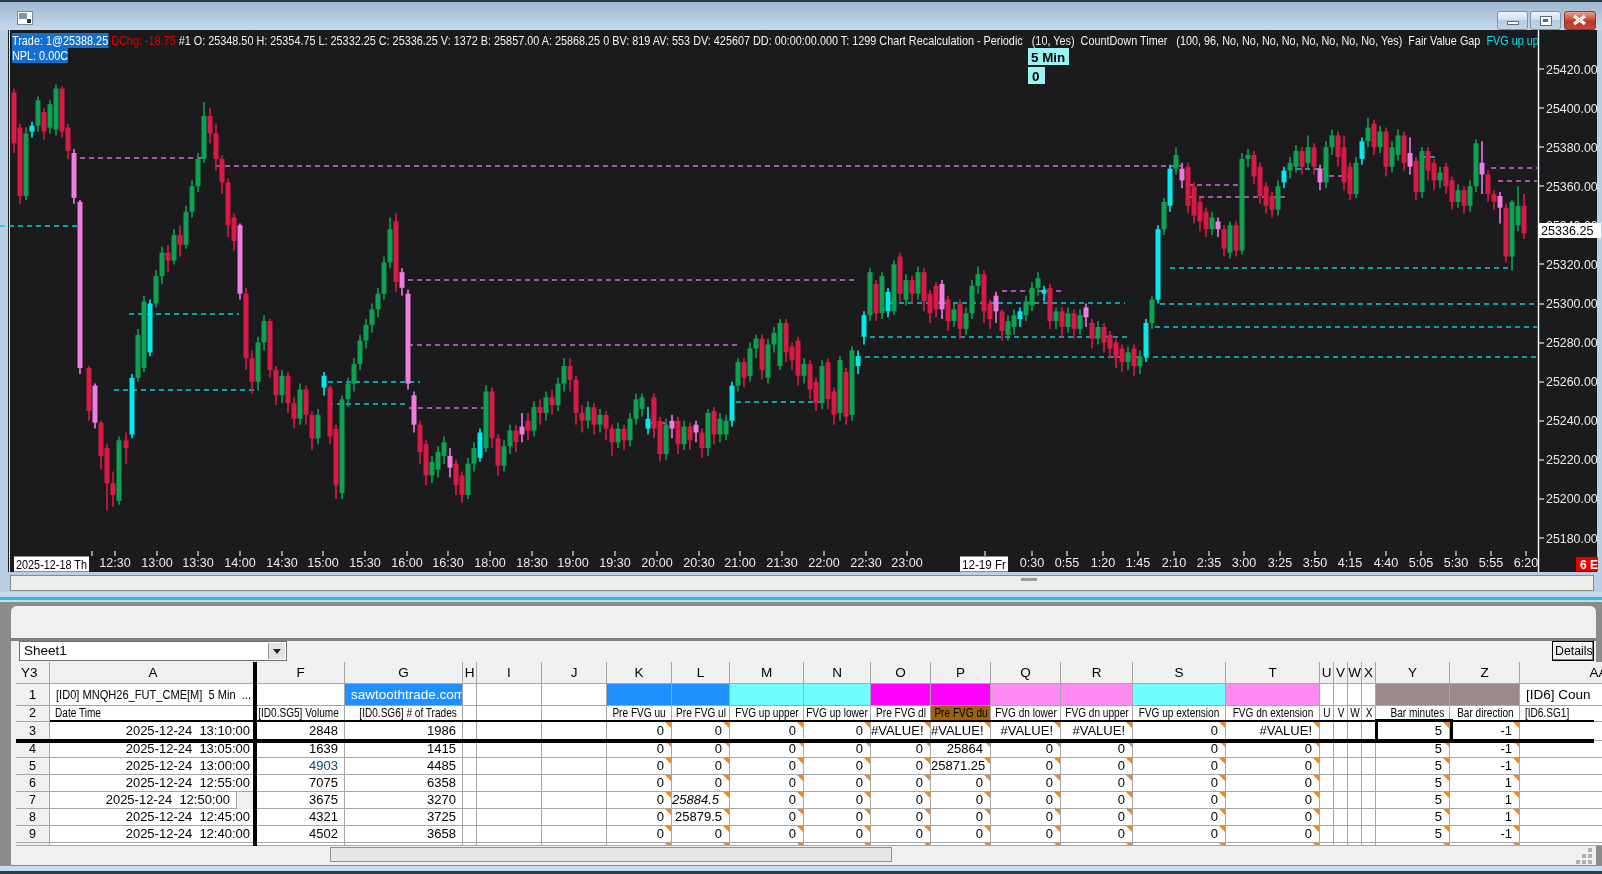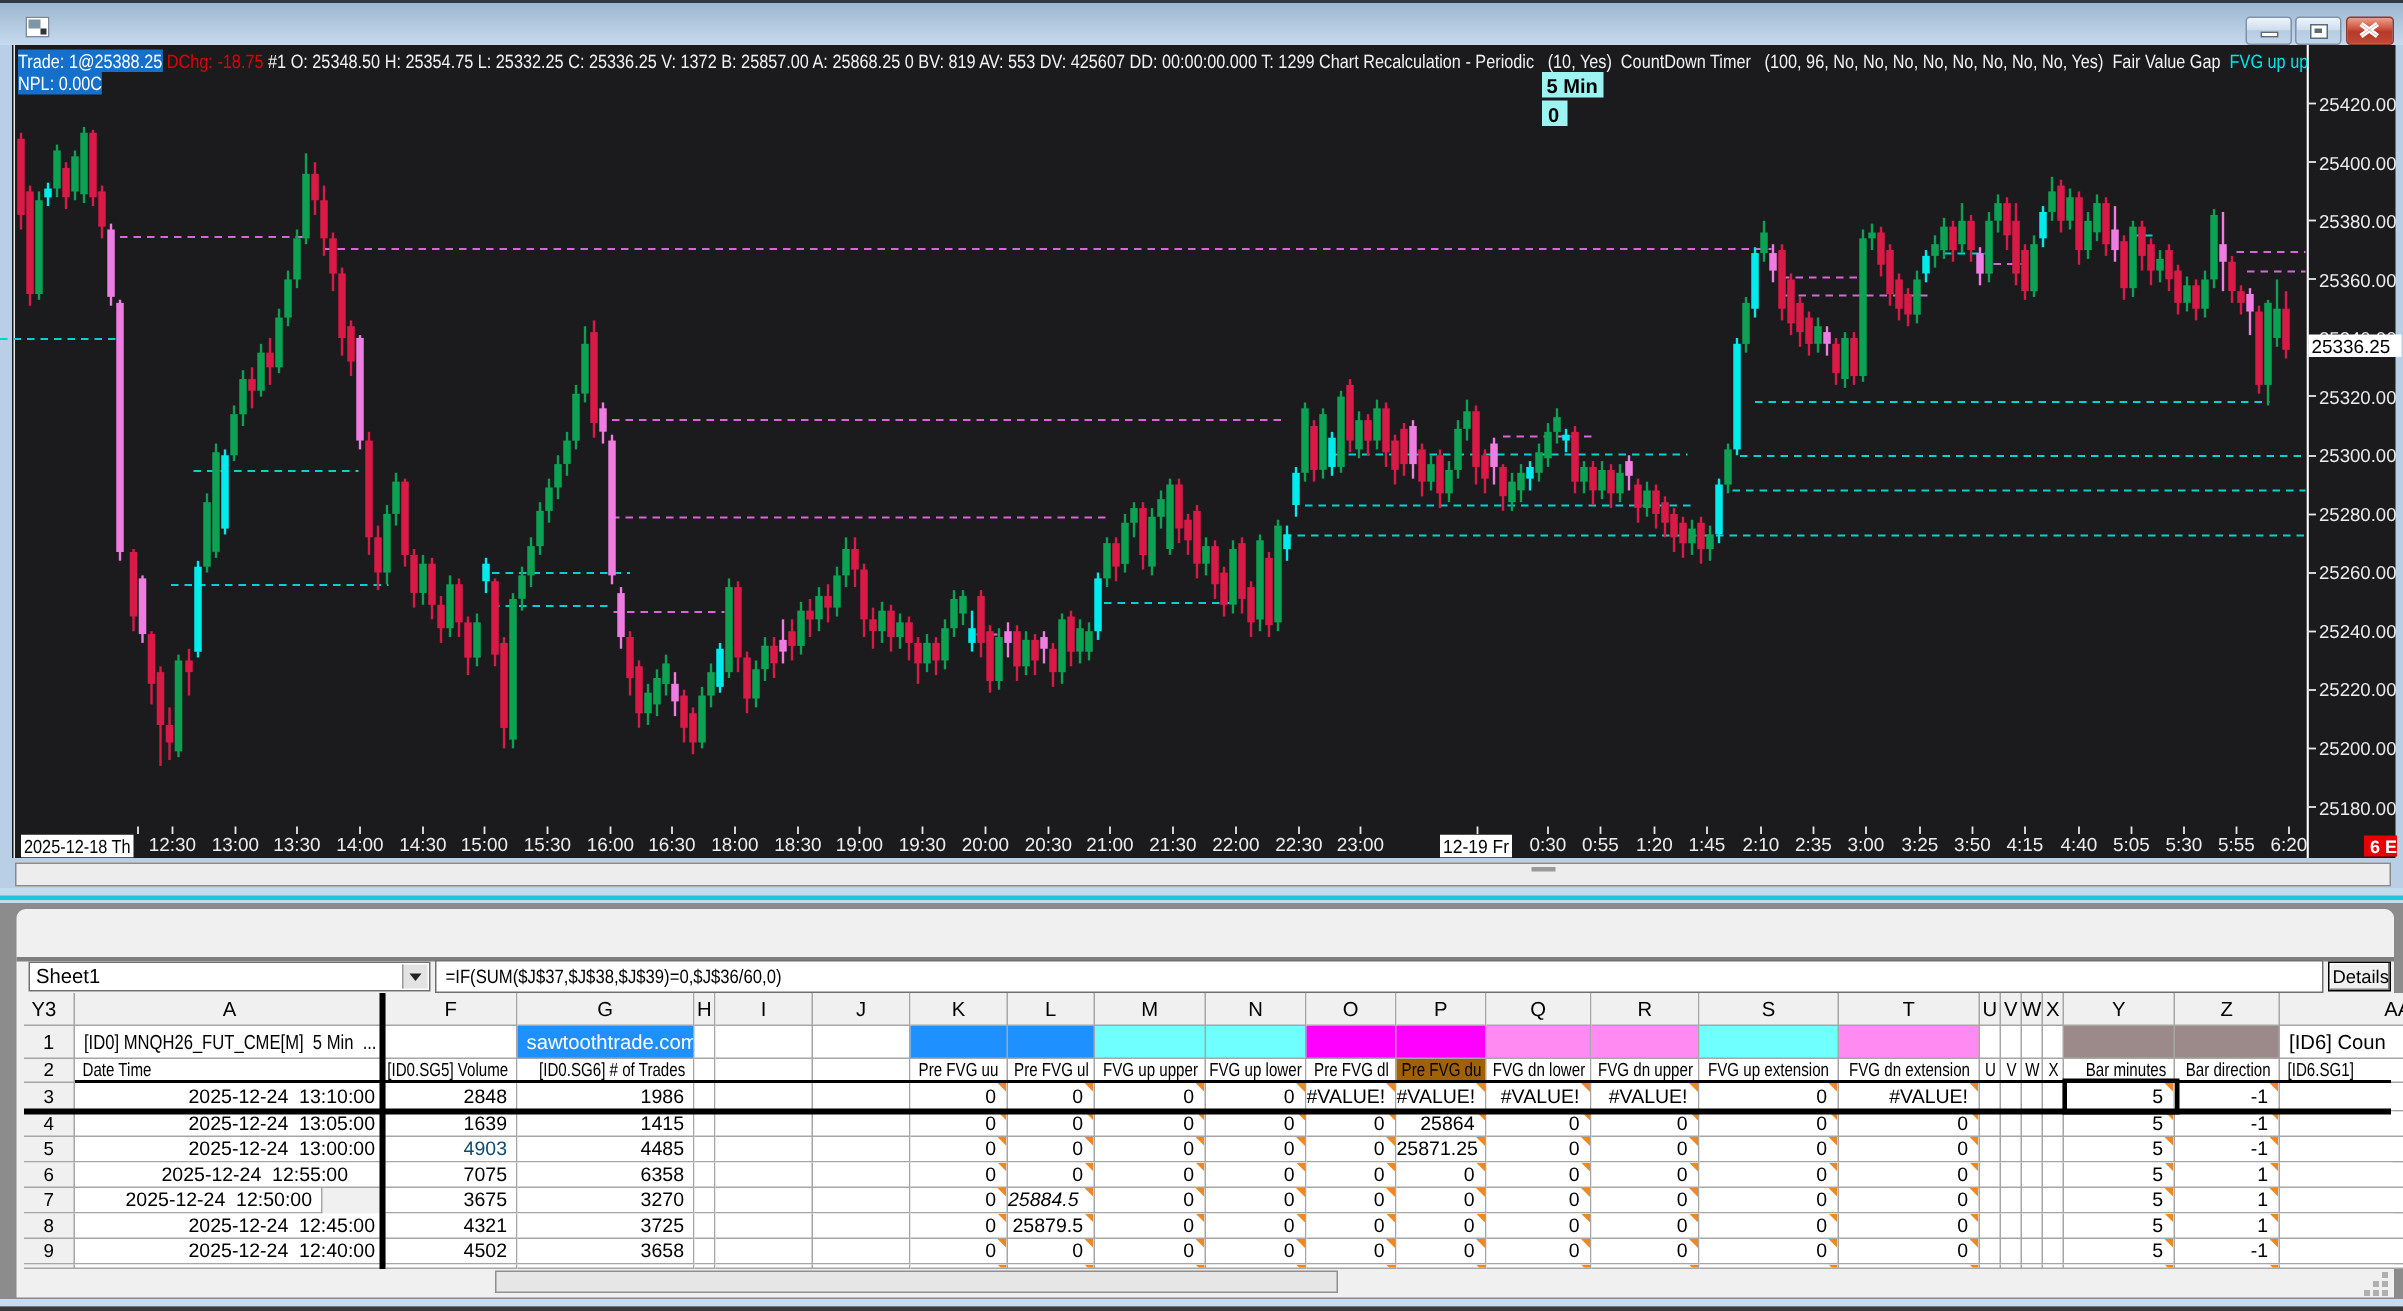--- a/index.html
+++ b/index.html
@@ -698,23 +698,20 @@
   </div>
 </div>
 <div class="abs" style="left:0;top:602px;width:1602px;height:272px;pointer-events:none">
 
   <div class="abs" style="left:19px;top:39px;width:268px;height:20px;background:#fff;border:1px solid #707070">
     <div style="position:absolute;left:4px;top:1px;font-size:13.5px">Sheet1</div>
     <div style="position:absolute;right:1px;top:1px;width:17px;height:16px;background:#e3e3e3;border-left:1px solid #999">
       <div style="position:absolute;left:4px;top:6px;width:0;height:0;border-left:4.5px solid transparent;border-right:4.5px solid transparent;border-top:5.5px solid #222"></div>
     </div>
   </div>
-  <div class="abs" style="left:290px;top:38px;width:1259px;height:22px;background:#fff;border:1px solid #707070">
-    <div style="position:absolute;left:6px;top:2px;font-size:12.8px;transform:scaleX(0.87);transform-origin:0 0;white-space:nowrap">=IF(SUM($J$37,$J$38,$J$39)=0,$J$36/60,0)</div>
-  </div>
   <div class="abs" style="left:1552px;top:39px;width:42px;height:20px;background:#f0f0f0;border:1px solid #000;box-shadow:inset -1px -1px 0 #808080,inset 1px 1px 0 #fff">
     <div style="position:absolute;left:2px;top:1.5px;font-size:12.3px">Details</div>
   </div>
 </div>
 
 <div class="abs" style="left:0;top:0;width:1602px;height:874px;overflow:hidden;pointer-events:none">
 <div class="abs" style="left:0;top:0;width:1602px;height:846px">
 <div class="cl" style="left:16px;top:662px;width:34px;height:22px;background:#f0f0f0;line-height:21px;text-align:left;padding-left:5px;color:#000;font-size:13.5px;">Y3</div>
 <div class="cl" style="left:50px;top:662px;width:207px;height:22px;background:#f0f0f0;line-height:21px;text-align:center;color:#000;font-size:13.5px;">A</div>
 <div class="cl" style="left:257px;top:662px;width:88px;height:22px;background:#f0f0f0;line-height:21px;text-align:center;color:#000;font-size:13.5px;">F</div>
@@ -895,21 +892,21 @@
 <div class="cl" style="left:1133px;top:758px;width:93px;height:17px;background:#ffffff;line-height:16px;text-align:right;padding-right:7px;color:#000;font-size:13px;">0<i class="tri"></i></div>
 <div class="cl" style="left:1226px;top:758px;width:94px;height:17px;background:#ffffff;line-height:16px;text-align:right;padding-right:7px;color:#000;font-size:13px;">0<i class="tri"></i></div>
 <div class="cl" style="left:1320px;top:758px;width:14px;height:17px;background:#ffffff;line-height:16px;text-align:right;padding-right:7px;color:#000;font-size:13px;"></div>
 <div class="cl" style="left:1334px;top:758px;width:14px;height:17px;background:#ffffff;line-height:16px;text-align:right;padding-right:7px;color:#000;font-size:13px;"></div>
 <div class="cl" style="left:1348px;top:758px;width:14px;height:17px;background:#ffffff;line-height:16px;text-align:right;padding-right:7px;color:#000;font-size:13px;"></div>
 <div class="cl" style="left:1362px;top:758px;width:14px;height:17px;background:#ffffff;line-height:16px;text-align:right;padding-right:7px;color:#000;font-size:13px;"></div>
 <div class="cl" style="left:1376px;top:758px;width:74px;height:17px;background:#ffffff;line-height:16px;text-align:right;padding-right:7px;color:#000;font-size:13px;">5<i class="tri"></i></div>
 <div class="cl" style="left:1450px;top:758px;width:70px;height:17px;background:#ffffff;line-height:16px;text-align:right;padding-right:7px;color:#000;font-size:13px;">-1<i class="tri"></i></div>
 <div class="cl" style="left:1520px;top:758px;width:158px;height:17px;background:#ffffff;line-height:16px;text-align:right;padding-right:7px;color:#000;font-size:13px;"></div>
 <div class="cl" style="left:16px;top:775px;width:34px;height:17px;background:#f0f0f0;line-height:16px;text-align:center;color:#000;font-size:12.5px;">6</div>
-<div class="cl" style="left:50px;top:775px;width:207px;height:17px;background:#ffffff;line-height:16px;text-align:right;padding-right:24px;color:#000;font-size:13px;">2025-12-24&nbsp; 12:55:00</div>
+<div class="cl" style="left:50px;top:775px;width:207px;height:17px;background:#ffffff;line-height:16px;text-align:right;padding-right:6px;color:#000;font-size:13px;">2025-12-24&nbsp; 12:55:00</div>
 <div class="cl" style="left:257px;top:775px;width:88px;height:17px;background:#ffffff;line-height:16px;text-align:right;padding-right:6px;color:#000;font-size:13px;">7075</div>
 <div class="cl" style="left:345px;top:775px;width:118px;height:17px;background:#ffffff;line-height:16px;text-align:right;padding-right:6px;color:#000;font-size:13px;">6358</div>
 <div class="cl" style="left:463px;top:775px;width:14px;height:17px;background:#ffffff;line-height:16px;text-align:right;padding-right:7px;color:#000;font-size:13px;"></div>
 <div class="cl" style="left:477px;top:775px;width:65px;height:17px;background:#ffffff;line-height:16px;text-align:right;padding-right:7px;color:#000;font-size:13px;"></div>
 <div class="cl" style="left:542px;top:775px;width:65px;height:17px;background:#ffffff;line-height:16px;text-align:right;padding-right:7px;color:#000;font-size:13px;"></div>
 <div class="cl" style="left:607px;top:775px;width:65px;height:17px;background:#ffffff;line-height:16px;text-align:right;padding-right:7px;color:#000;font-size:13px;">0<i class="tri"></i></div>
 <div class="cl" style="left:672px;top:775px;width:58px;height:17px;background:#ffffff;line-height:16px;text-align:right;padding-right:7px;color:#000;font-size:13px;">0<i class="tri"></i></div>
 <div class="cl" style="left:730px;top:775px;width:74px;height:17px;background:#ffffff;line-height:16px;text-align:right;padding-right:7px;color:#000;font-size:13px;">0<i class="tri"></i></div>
 <div class="cl" style="left:804px;top:775px;width:67px;height:17px;background:#ffffff;line-height:16px;text-align:right;padding-right:7px;color:#000;font-size:13px;">0<i class="tri"></i></div>
 <div class="cl" style="left:871px;top:775px;width:60px;height:17px;background:#ffffff;line-height:16px;text-align:right;padding-right:7px;color:#000;font-size:13px;">0<i class="tri"></i></div>
@@ -919,21 +916,21 @@
 <div class="cl" style="left:1133px;top:775px;width:93px;height:17px;background:#ffffff;line-height:16px;text-align:right;padding-right:7px;color:#000;font-size:13px;">0<i class="tri"></i></div>
 <div class="cl" style="left:1226px;top:775px;width:94px;height:17px;background:#ffffff;line-height:16px;text-align:right;padding-right:7px;color:#000;font-size:13px;">0<i class="tri"></i></div>
 <div class="cl" style="left:1320px;top:775px;width:14px;height:17px;background:#ffffff;line-height:16px;text-align:right;padding-right:7px;color:#000;font-size:13px;"></div>
 <div class="cl" style="left:1334px;top:775px;width:14px;height:17px;background:#ffffff;line-height:16px;text-align:right;padding-right:7px;color:#000;font-size:13px;"></div>
 <div class="cl" style="left:1348px;top:775px;width:14px;height:17px;background:#ffffff;line-height:16px;text-align:right;padding-right:7px;color:#000;font-size:13px;"></div>
 <div class="cl" style="left:1362px;top:775px;width:14px;height:17px;background:#ffffff;line-height:16px;text-align:right;padding-right:7px;color:#000;font-size:13px;"></div>
 <div class="cl" style="left:1376px;top:775px;width:74px;height:17px;background:#ffffff;line-height:16px;text-align:right;padding-right:7px;color:#000;font-size:13px;">5<i class="tri"></i></div>
 <div class="cl" style="left:1450px;top:775px;width:70px;height:17px;background:#ffffff;line-height:16px;text-align:right;padding-right:7px;color:#000;font-size:13px;">1<i class="tri"></i></div>
 <div class="cl" style="left:1520px;top:775px;width:158px;height:17px;background:#ffffff;line-height:16px;text-align:right;padding-right:7px;color:#000;font-size:13px;"></div>
 <div class="cl" style="left:16px;top:792px;width:34px;height:17px;background:#f0f0f0;line-height:16px;text-align:center;color:#000;font-size:12.5px;">7</div>
-<div class="cl" style="left:50px;top:792px;width:165px;height:17px;background:#ffffff;line-height:16px;text-align:right;padding-right:6px;color:#000;font-size:13px;">2025-12-24&nbsp; 12:50:00</div>
+<div class="cl" style="left:50px;top:792px;width:187px;height:17px;background:#ffffff;line-height:16px;text-align:right;padding-right:6px;color:#000;font-size:13px;">2025-12-24&nbsp; 12:50:00</div>
 <div class="cl" style="left:257px;top:792px;width:88px;height:17px;background:#ffffff;line-height:16px;text-align:right;padding-right:6px;color:#000;font-size:13px;">3675</div>
 <div class="cl" style="left:345px;top:792px;width:118px;height:17px;background:#ffffff;line-height:16px;text-align:right;padding-right:6px;color:#000;font-size:13px;">3270</div>
 <div class="cl" style="left:463px;top:792px;width:14px;height:17px;background:#ffffff;line-height:16px;text-align:right;padding-right:7px;color:#000;font-size:13px;"></div>
 <div class="cl" style="left:477px;top:792px;width:65px;height:17px;background:#ffffff;line-height:16px;text-align:right;padding-right:7px;color:#000;font-size:13px;"></div>
 <div class="cl" style="left:542px;top:792px;width:65px;height:17px;background:#ffffff;line-height:16px;text-align:right;padding-right:7px;color:#000;font-size:13px;"></div>
 <div class="cl" style="left:607px;top:792px;width:65px;height:17px;background:#ffffff;line-height:16px;text-align:right;padding-right:7px;color:#000;font-size:13px;">0<i class="tri"></i></div>
 <div class="cl" style="left:672px;top:792px;width:58px;height:17px;background:#ffffff;line-height:16px;text-align:right;padding-right:19px;color:#000;font-size:13px;font-style:italic;">25884.5<i class="tri"></i></div>
 <div class="cl" style="left:730px;top:792px;width:74px;height:17px;background:#ffffff;line-height:16px;text-align:right;padding-right:7px;color:#000;font-size:13px;">0<i class="tri"></i></div>
 <div class="cl" style="left:804px;top:792px;width:67px;height:17px;background:#ffffff;line-height:16px;text-align:right;padding-right:7px;color:#000;font-size:13px;">0<i class="tri"></i></div>
 <div class="cl" style="left:871px;top:792px;width:60px;height:17px;background:#ffffff;line-height:16px;text-align:right;padding-right:7px;color:#000;font-size:13px;">0<i class="tri"></i></div>

